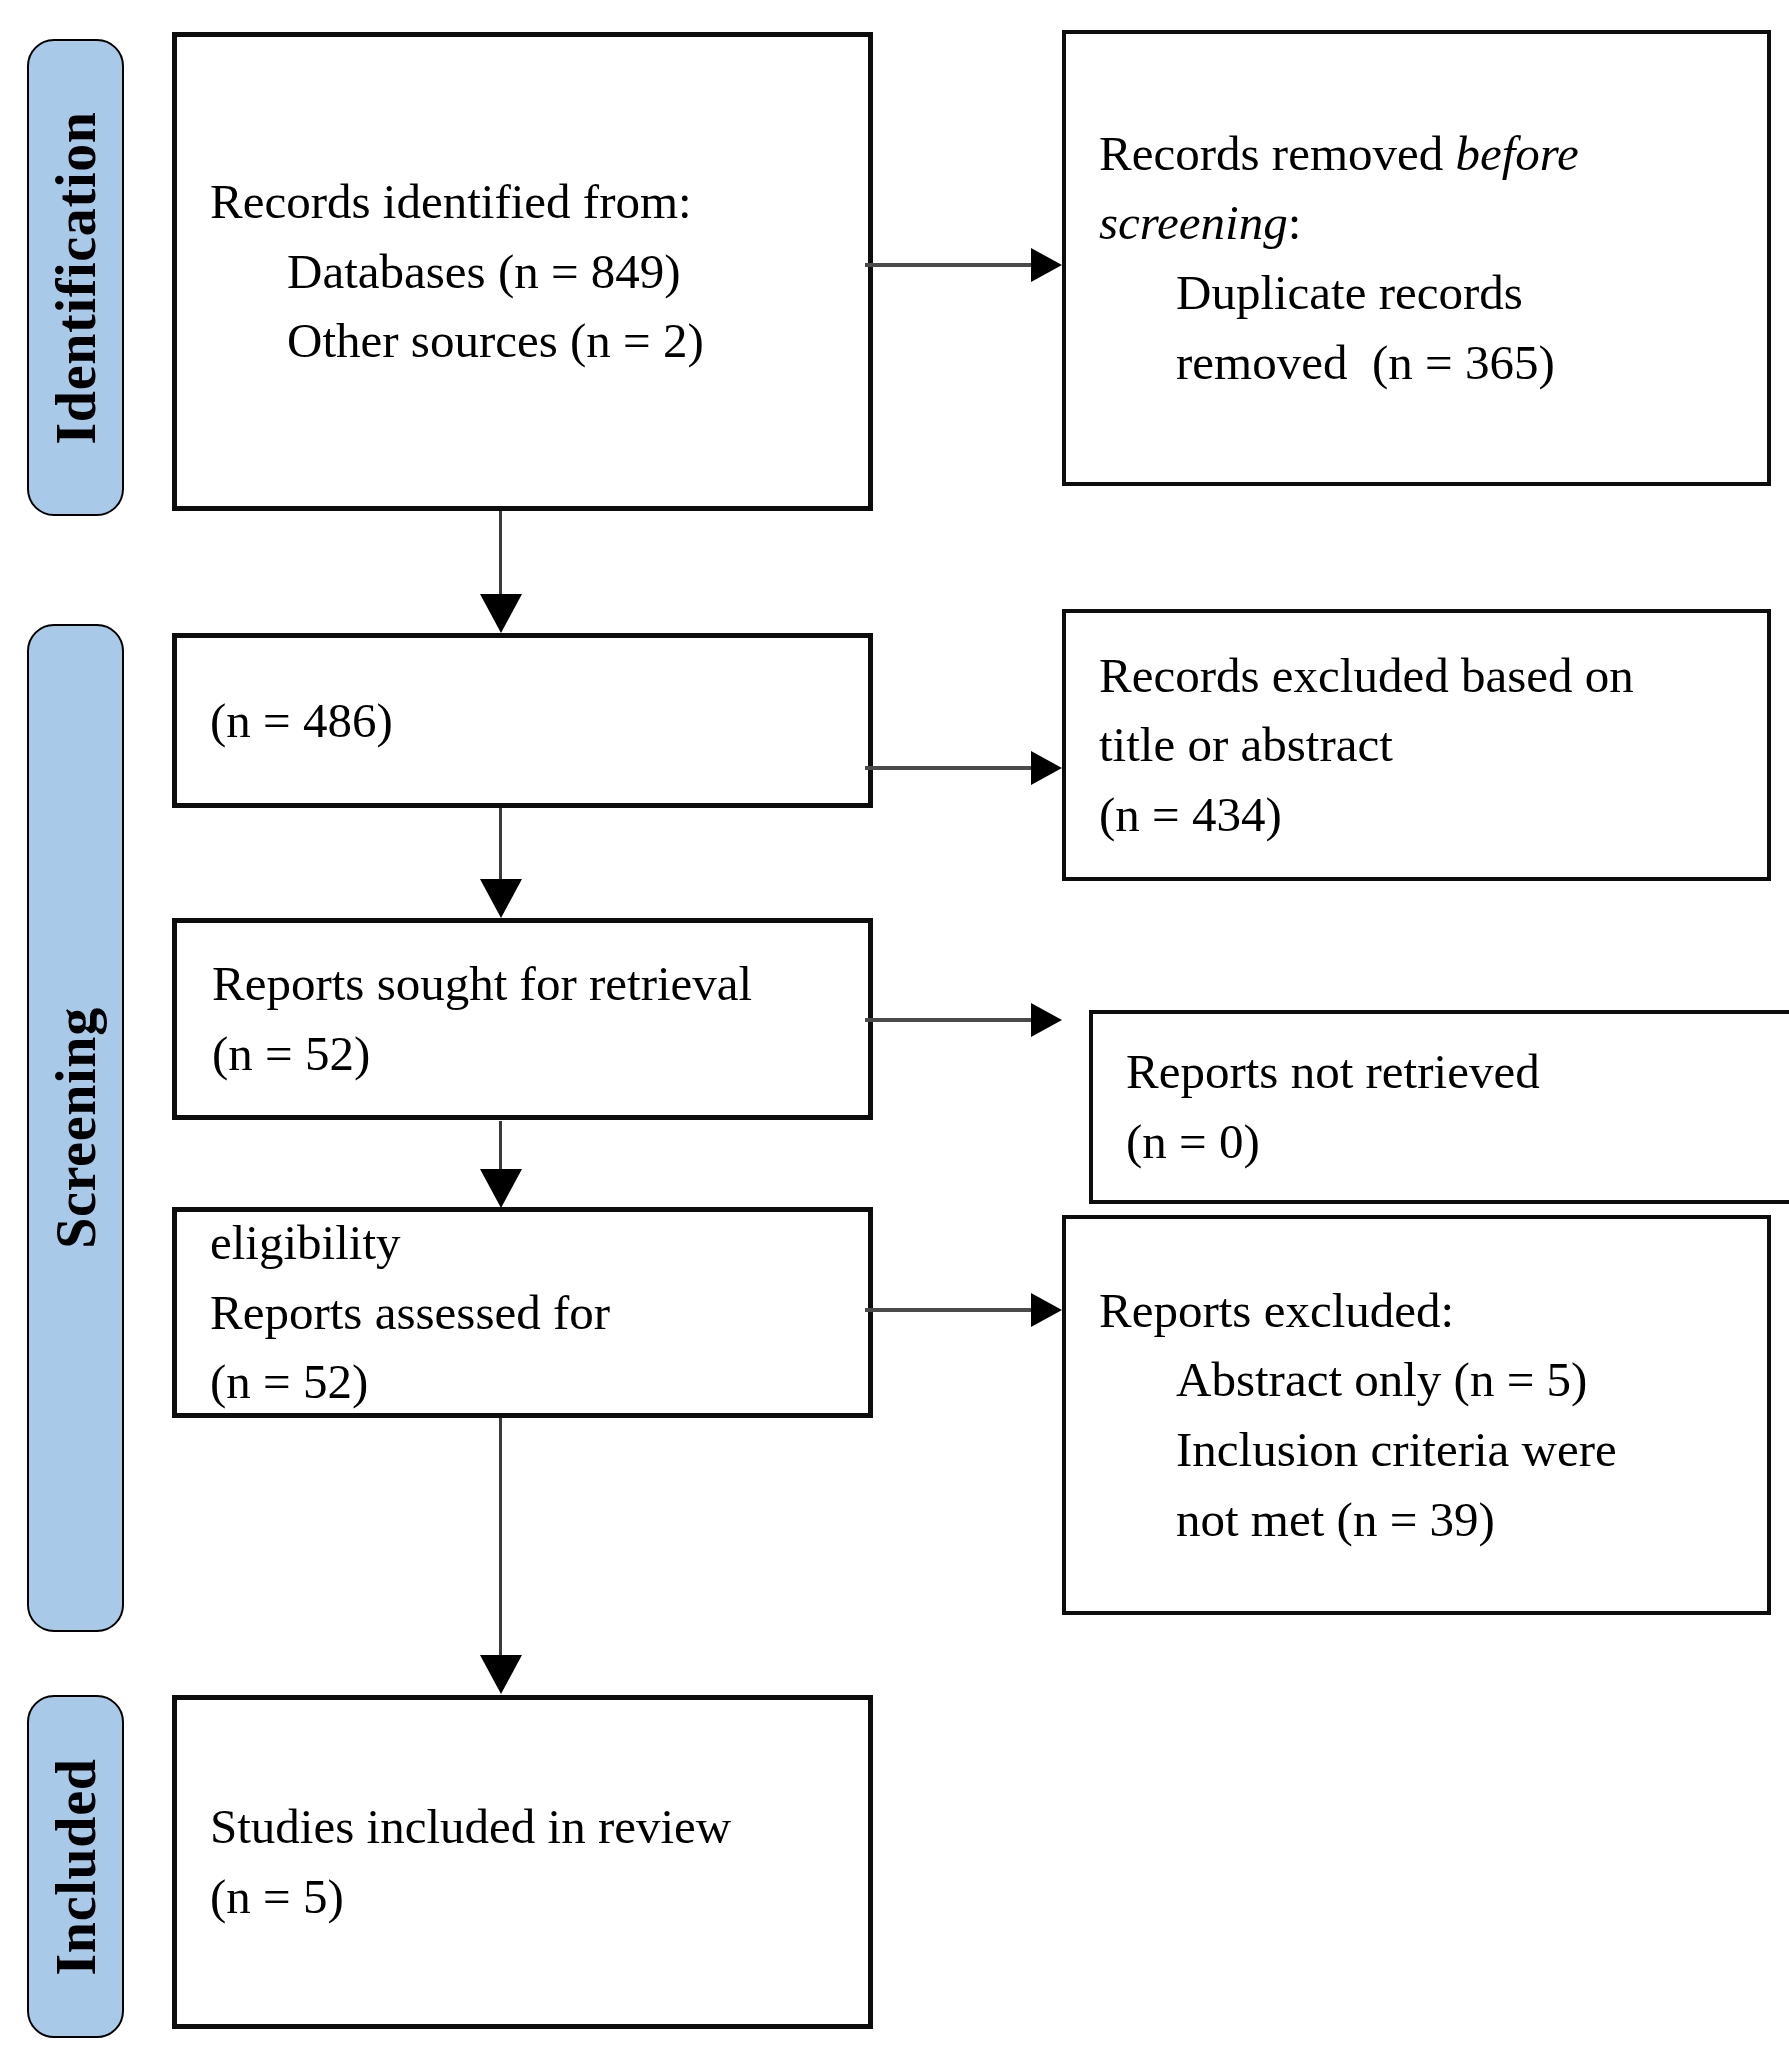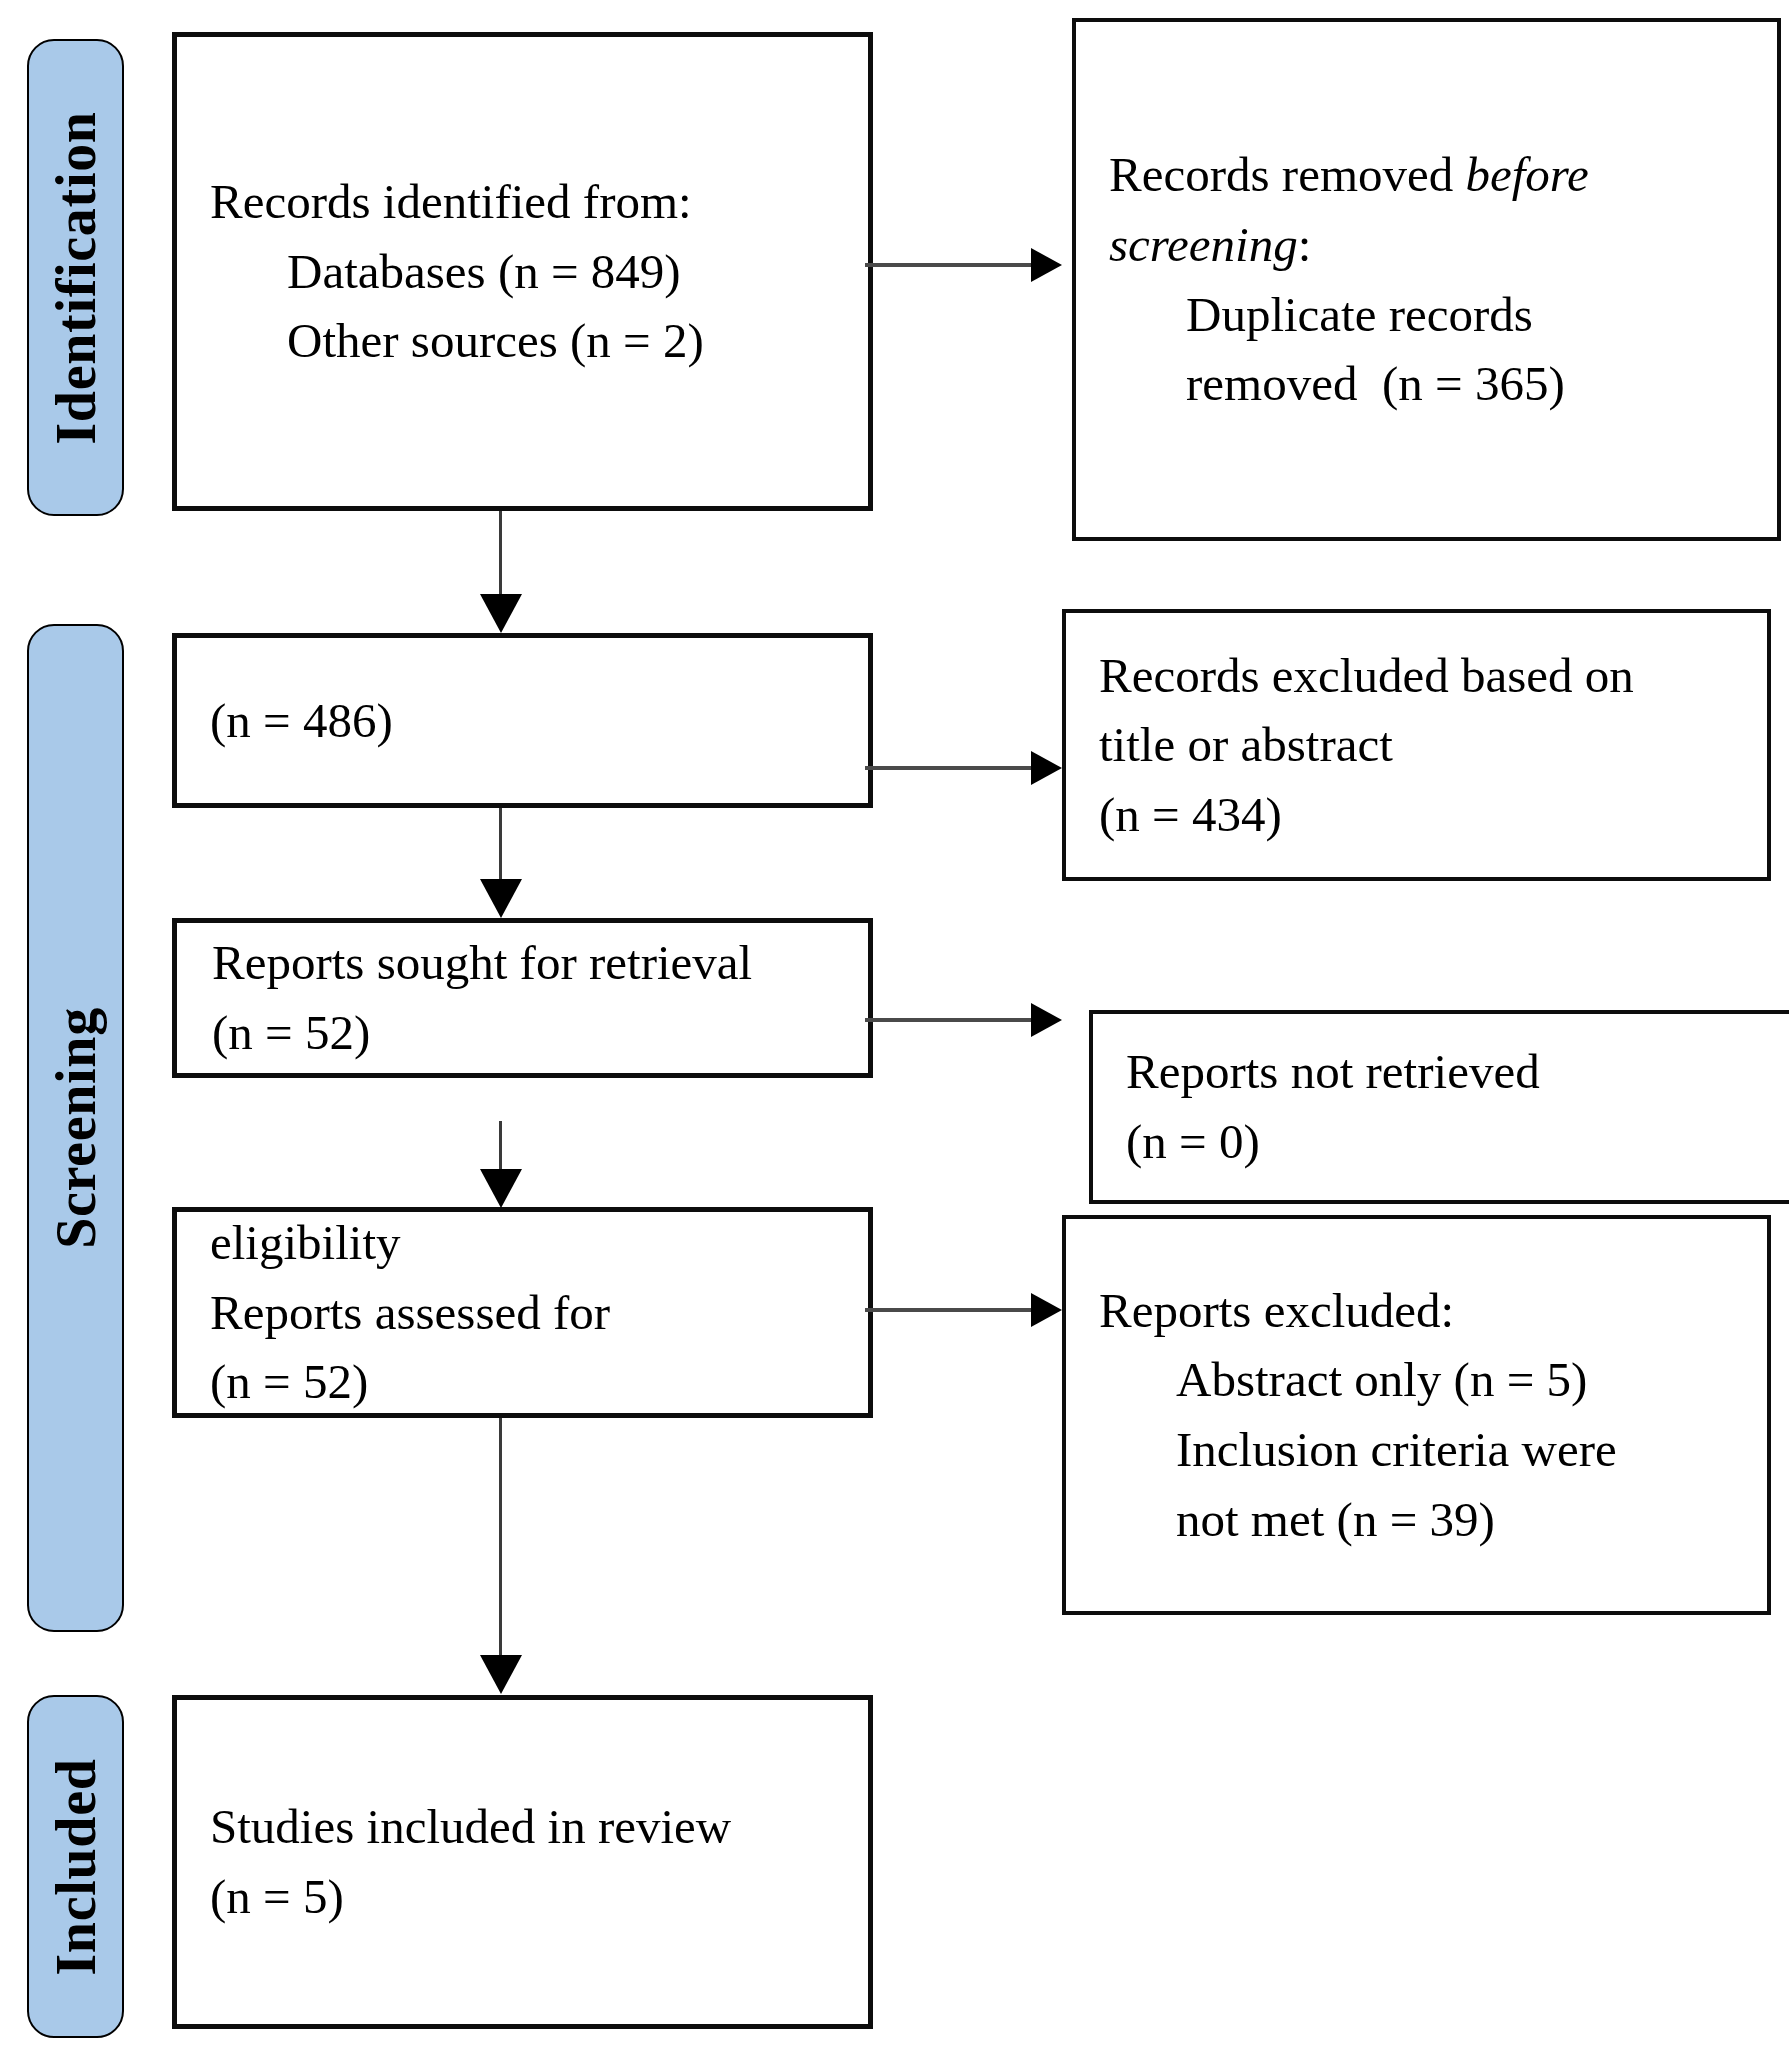--- a/index.html
+++ b/index.html
@@ -49,24 +49,24 @@
     font-size:49px;
     line-height:1.42;
   }
   .box-left{left:164px;width:701px;border:5.3px solid #0d0d0d;margin-left:8px;}
   .box-right{left:1062px;width:709px;border:4.7px solid #0d0d0d;}
   .line{white-space:pre-wrap;}
   .indent{padding-left:77px;}
   .it{font-style:italic;}
 
   .box-identified{top:32px;height:479px;}
-  .box-removed{top:18px;height:523px;margin-left:10px;}
+  .box-removed{top:30px;height:456px;}
   .box-screened{top:633px;height:175px;}
   .box-excluded-title{top:609px;height:272px;}
-  .box-sought{top:918px;height:160px;padding-left:35px;}
+  .box-sought{top:918px;height:202px;padding-left:35px;}
   .box-not-retrieved{top:1010px;height:194px;margin-left:27px;}
   .box-assessed{top:1207px;height:211px;}
   .box-reports-excluded{top:1215px;height:400px;}
   .box-included-review{top:1695px;height:334px;}
 
   
   .varrow{position:absolute;left:479px;width:43px;}
   .varrow .aline{
     position:absolute;top:0;bottom:37px;left:50%;
     width:2.7px;margin-left:-1.3px;background:#3a3a3a;

